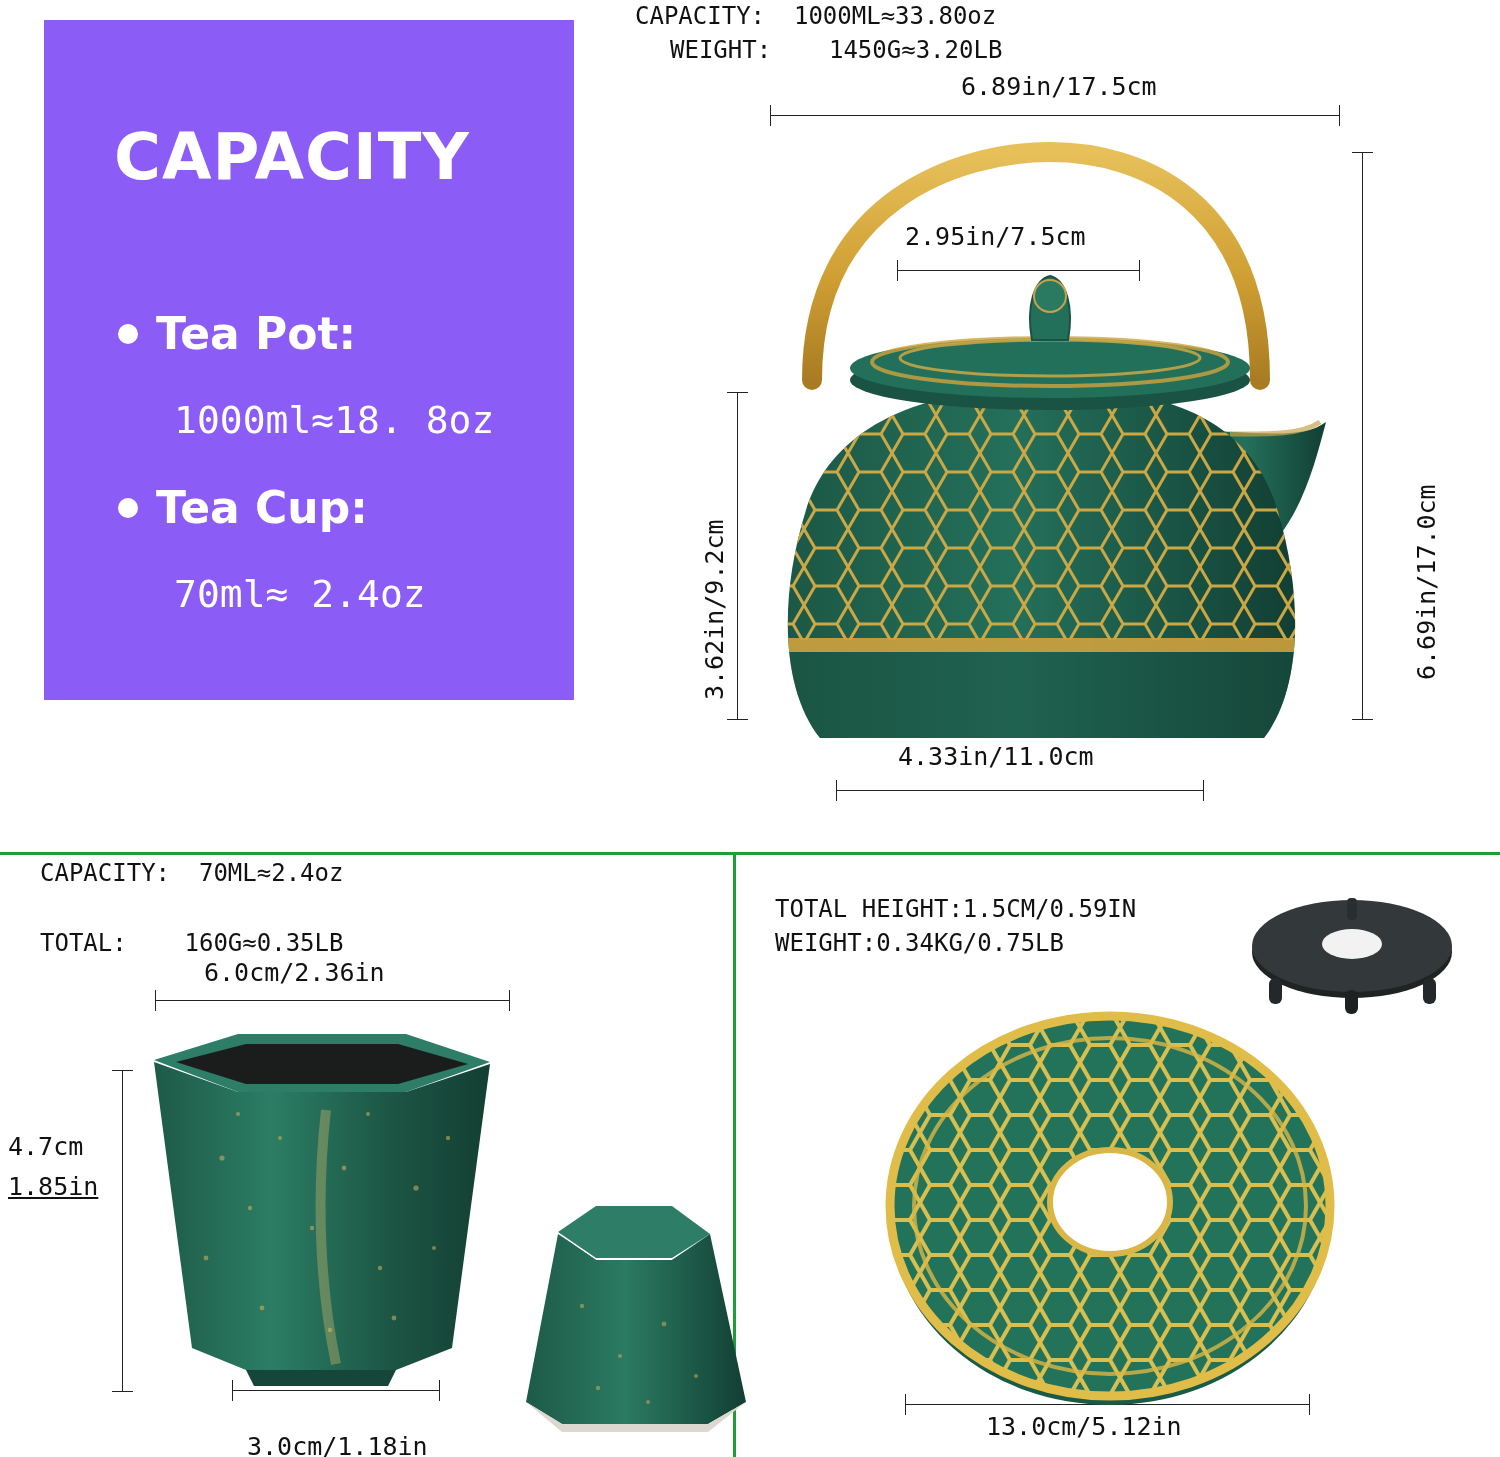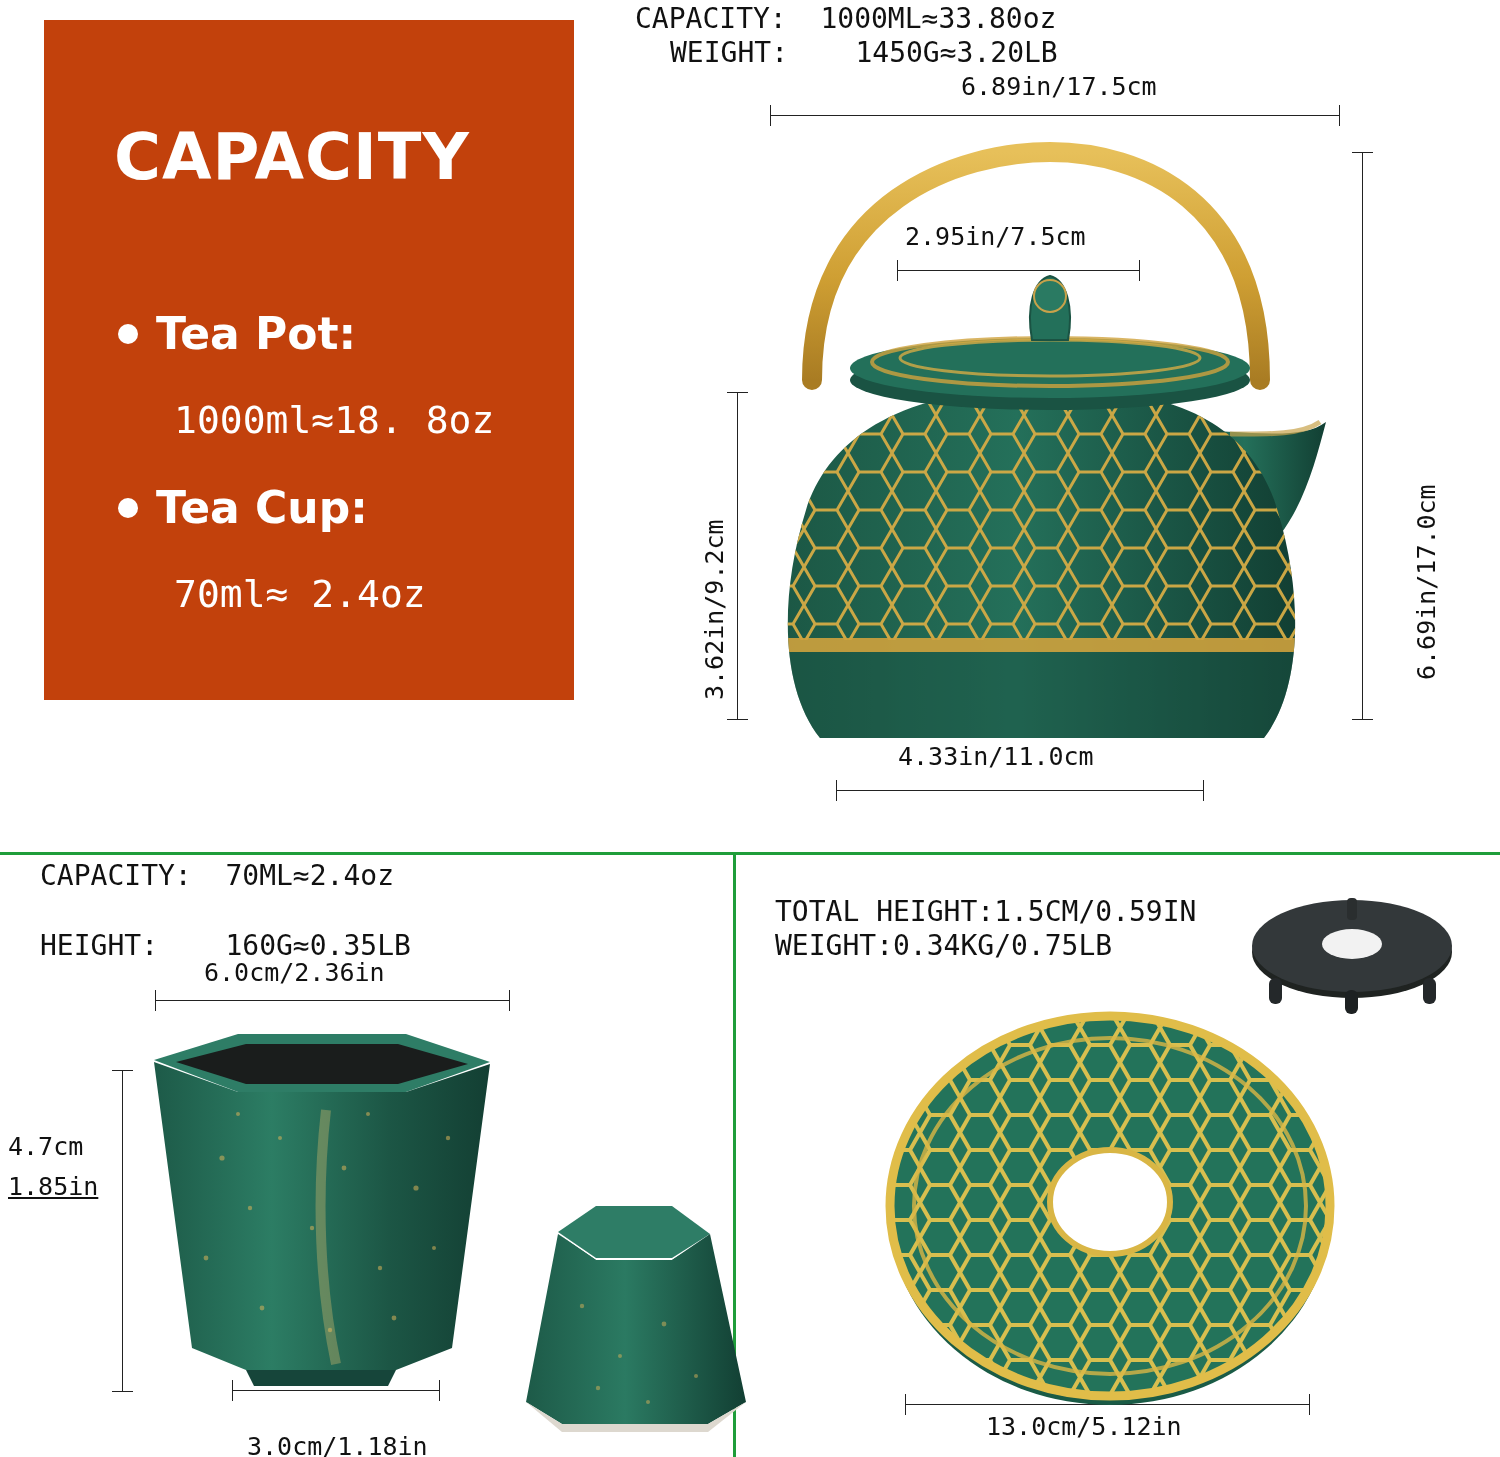--- a/index.html
+++ b/index.html
@@ -5,27 +5,27 @@
   html,body{margin:0;padding:0;background:#ffffff;}
   body{width:1500px;height:1457px;font-family:"DejaVu Sans Mono",monospace;color:#111;overflow:hidden;position:relative;}
 
   .page{position:relative;width:1500px;height:1457px;}
 
   
   .hline{position:absolute;left:0;width:1500px;height:3px;background:#1f9d3a;}
   .vline{position:absolute;width:3px;background:#1f9d3a;}
 
   
-  .cap-panel{position:absolute;left:44px;top:20px;width:530px;height:680px;background:#c2410c;}
+  .cap-panel{position:absolute;left:44px;top:20px;width:530px;height:680px;background:#8b5cf6;}
   .cap-title{position:absolute;left:70px;top:100px;font-family:"DejaVu Sans",sans-serif;font-weight:bold;font-size:64px;color:#ffffff;letter-spacing:1px;}
   .cap-row{position:absolute;left:74px;font-family:"DejaVu Sans",sans-serif;color:#ffffff;}
   .cap-bullet{display:inline-block;width:20px;height:20px;border-radius:50%;background:#fff;margin-right:18px;vertical-align:middle;}
   .cap-label{font-weight:bold;font-size:44px;vertical-align:middle;}
   .cap-value{position:absolute;left:130px;font-family:"DejaVu Sans Mono",monospace;font-size:38px;color:#ffffff;}
-  .spec{position:absolute;font-size:28px;white-space:pre;letter-spacing:0px;text-align:center;}
+  .spec{position:absolute;font-size:24px;white-space:pre;letter-spacing:0px;text-align:center;}
 
   
   .dim-h{position:absolute;height:1px;background:#222;}
   .dim-h::before,.dim-h::after{content:"";position:absolute;top:-10px;width:1px;height:21px;background:#222;}
   .dim-h::before{left:0;}
   .dim-h::after{right:0;}
   .dim-v{position:absolute;width:1px;background:#222;}
   .dim-v::before,.dim-v::after{content:"";position:absolute;left:-10px;width:21px;height:1px;background:#222;}
   .dim-v::before{top:0;}
   .dim-v::after{bottom:0;}
@@ -115,21 +115,21 @@
       <g clip-path="none">
         <ellipse cx="290" cy="228" rx="150" ry="18" fill="none" stroke="#d4ab45" stroke-width="3" opacity="0.8"></ellipse>
       </g>
 
       <path d="M272 210 C266 176 274 150 290 146 C306 150 314 176 308 210 Z" fill="#23705a" stroke="#1a5343" stroke-width="2"></path>
       <circle cx="290" cy="166" r="16" fill="#2a7a62" stroke="#c8a24a" stroke-width="2"></circle>
     </svg>
   </div>
 
   <div class="spec" style="left:40px;top:859px;">CAPACITY:  70ML≈2.4oz</div>
-  <div class="spec" style="left:40px;top:929px;">HEIGHT:    160G≈0.35LB</div>
+  <div class="spec" style="left:40px;top:929px;">TOTAL:    160G≈0.35LB</div>
 
   <div class="dim-h" style="left:155px;top:1000px;width:355px;"></div>
   <div class="dim-label" style="left:204px;top:958px;">6.0cm/2.36in</div>
 
   <div class="dim-v" style="left:122px;top:1070px;height:322px;"></div>
   <div class="dim-label" style="left:8px;top:1132px;">4.7cm</div>
   <div class="dim-label" style="left:8px;top:1172px;text-decoration:underline;">1.85in</div>
 
   <div class="dim-h" style="left:232px;top:1390px;width:208px;"></div>
   <div class="dim-label" style="left:247px;top:1400px;margin-top:32px;">3.0cm/1.18in</div>

